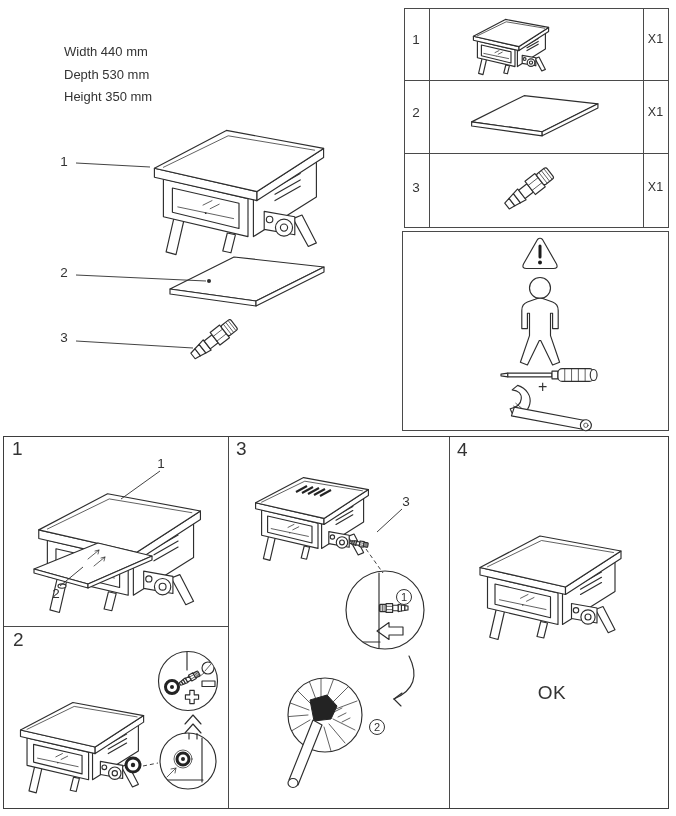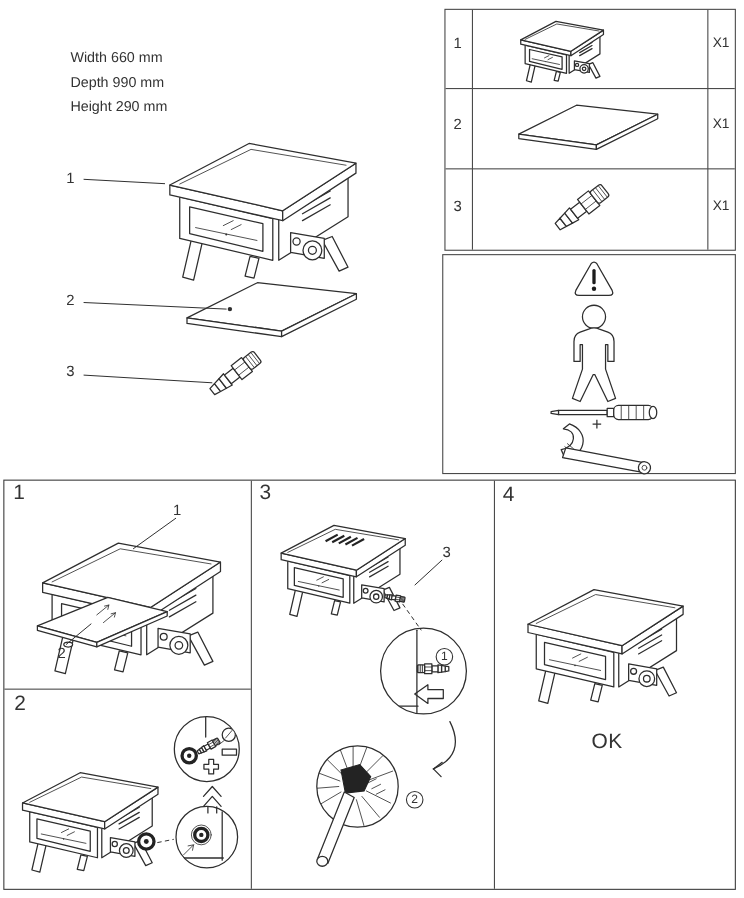--- a/index.html
+++ b/index.html
@@ -256,23 +256,23 @@
         <polygon class="fc" points="313,720 322,725 298,785 289,780"></polygon>
         <ellipse class="fc" cx="293" cy="783" rx="5" ry="4.5"></ellipse>
       </g>
     </g>
 
     <g>
       <use href="#oven" transform="translate(468,524) scale(0.75)"></use>
     </g>
   </svg>
 
-  <div class="t txt b" style="left:64px;top:45px;font-size:13px;">Width 660 mm</div>
-  <div class="t txt b" style="left:64px;top:68px;font-size:13px;">Depth 990 mm</div>
-  <div class="t txt b" style="left:64px;top:90px;font-size:13px;">Height 290 mm</div>
+  <div class="t txt b" style="left:64px;top:45px;font-size:13px;">Width 440 mm</div>
+  <div class="t txt b" style="left:64px;top:68px;font-size:13px;">Depth 530 mm</div>
+  <div class="t txt b" style="left:64px;top:90px;font-size:13px;">Height 350 mm</div>
 
   <div class="t txt ctr" style="left:56px;top:155px;width:16px;font-size:13.5px;">1</div>
   <div class="t txt ctr" style="left:56px;top:266px;width:16px;font-size:13.5px;">2</div>
   <div class="t txt ctr" style="left:56px;top:331px;width:16px;font-size:13.5px;">3</div>
 
   <div class="t txt ctr" style="left:404px;top:33px;width:24px;font-size:13.5px;">1</div>
   <div class="t txt ctr" style="left:404px;top:106px;width:24px;font-size:13.5px;">2</div>
   <div class="t txt ctr" style="left:404px;top:181px;width:24px;font-size:13.5px;">3</div>
   <div class="t txt ctr b" style="left:642px;top:33px;width:27px;font-size:12.5px;">X1</div>
   <div class="t txt ctr b" style="left:642px;top:106px;width:27px;font-size:12.5px;">X1</div>
@@ -285,15 +285,15 @@
   <div class="t txt b" style="left:236px;top:439px;font-size:19px;">3</div>
   <div class="t txt b" style="left:457px;top:440px;font-size:19px;">4</div>
 
   <div class="t txt ctr" style="left:153px;top:457px;width:16px;font-size:13.5px;">1</div>
   <div class="t txt ctr" style="left:48px;top:587px;width:16px;font-size:13.5px;">2</div>
   <div class="t txt ctr" style="left:398px;top:495px;width:16px;font-size:13.5px;">3</div>
 
   <span class="circled" style="left:396px;top:589px;">1</span>
   <span class="circled" style="left:369px;top:719px;">2</span>
 
-  <div class="t txt ctr b" style="left:516px;top:665px;width:72px;font-size:19px;letter-spacing:0.5px;">OK</div>
+  <div class="t txt ctr b" style="left:516px;top:683px;width:72px;font-size:19px;letter-spacing:0.5px;">OK</div>
 
 </div>
 
 </body></html>

